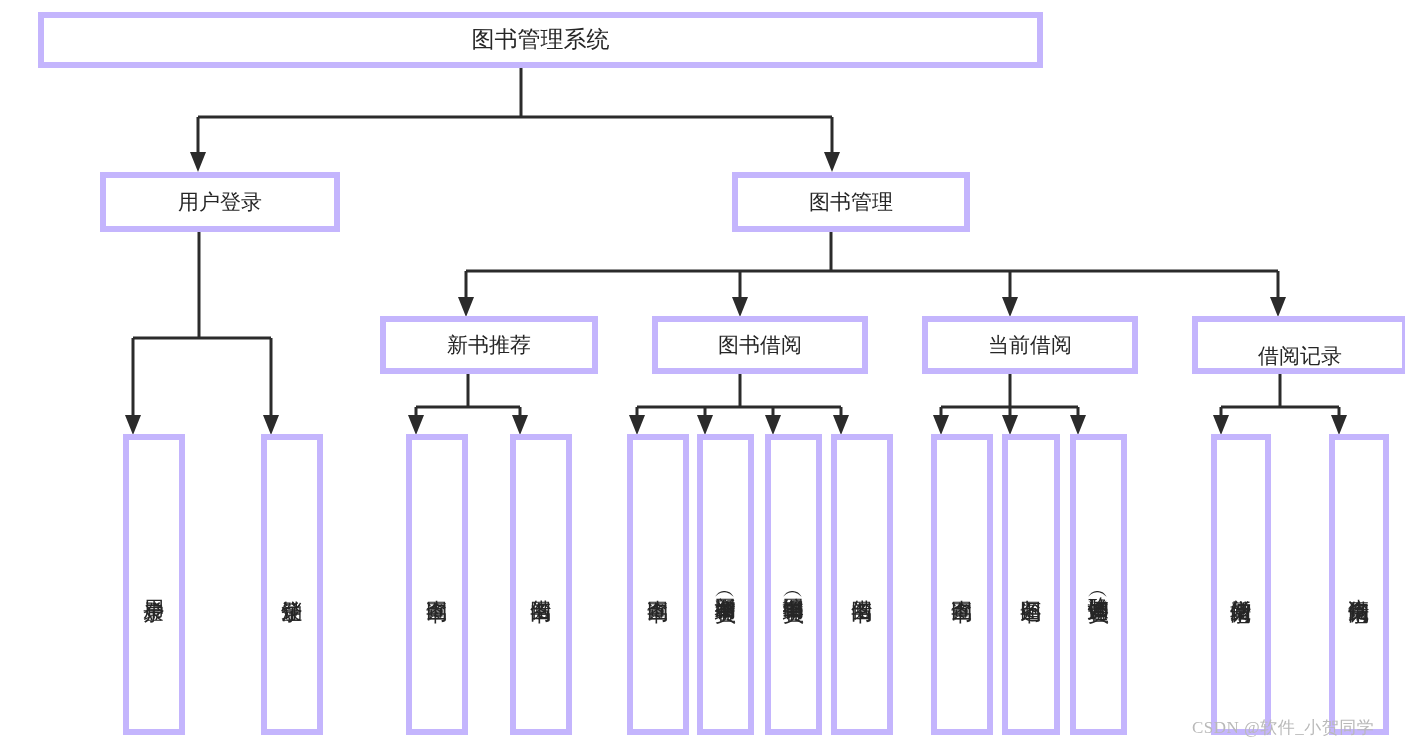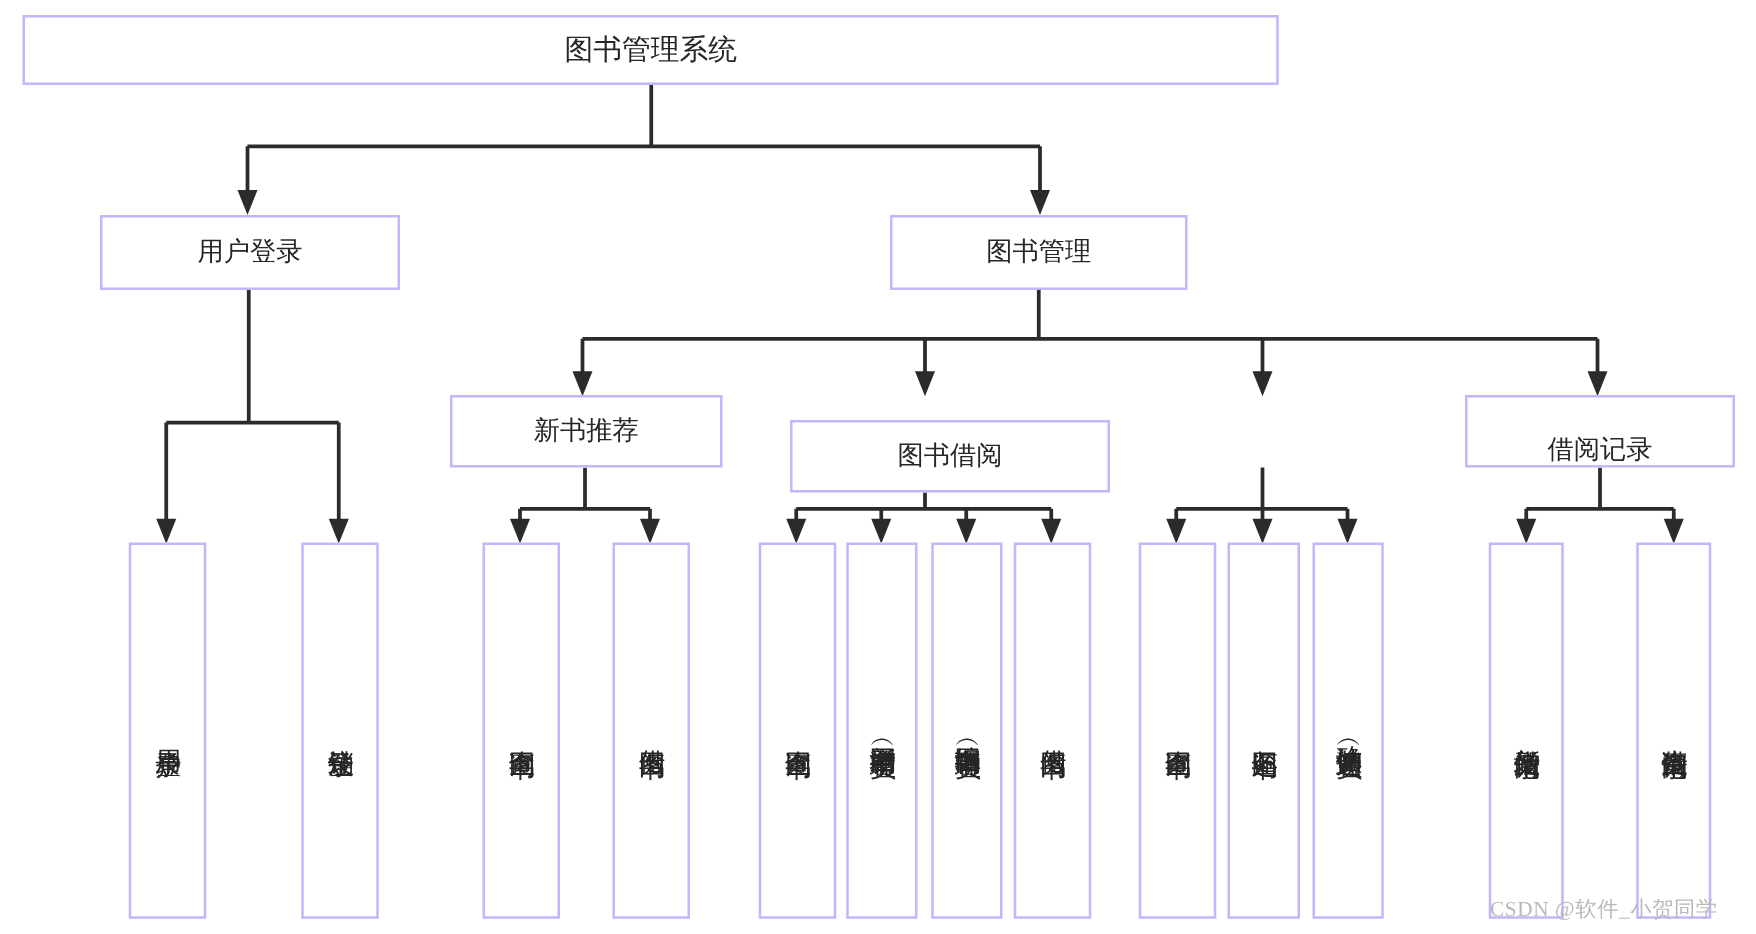--- a/index.html
+++ b/index.html
@@ -21,28 +21,29 @@
     position: absolute;
     left: 0;
     top: 0;
     width: 1405px;
     height: 747px;
     pointer-events: none;
   }
   .node {
     position: absolute;
     box-sizing: border-box;
-    border: 2px solid #c4b5fd;
+    border: 6px solid #c4b5fd;
     background: #ffffff;
     color: #262626;
     display: flex;
     align-items: center;
     justify-content: center;
     text-align: center;
     line-height: 1.12;
+    margin-left: 20px;
   }
   .node.root {
     font-size: 23px;
   }
   .node.lvl2 {
     font-size: 21px;
   }
   .node.lvl3 {
     font-size: 21px;
   }
@@ -155,22 +156,25 @@
   <div class="node lvl2" style="left:80px; top:172px; width:240px; height:60px;">
     <span>用户登录</span>
   </div>
   <div class="node lvl3" style="left:360px; top:316px; width:218px; height:58px;">
     <span>新书推荐</span>
   </div>
 
   <div class="node lvl2" style="left:712px; top:172px; width:238px; height:60px;">
     <span>图书管理</span>
   </div>
-  <div class="node lvl3" style="left:632px; top:336px; width:256px; height:58px;">
+  <div class="node lvl3" style="left:632px; top:316px; width:216px; height:58px;">
     <span>图书借阅</span>
+  </div>
+  <div class="node lvl3" style="left:902px; top:316px; width:216px; height:58px;">
+    <span>当前借阅</span>
   </div>
   <div class="node lvl3" style="left:1172px; top:316px; width:216px; height:58px;align-items:flex-end;">
     <span>借阅记录</span>
   </div>
 
   <div class="node leaf" style="left:103px; top:434px; width:62px; height:301px;">
     <span class="vtext">用户登录</span>
   </div>
   <div class="node leaf" style="left:241px; top:434px; width:62px; height:301px;">
     <span class="vtext">注销登录</span>

